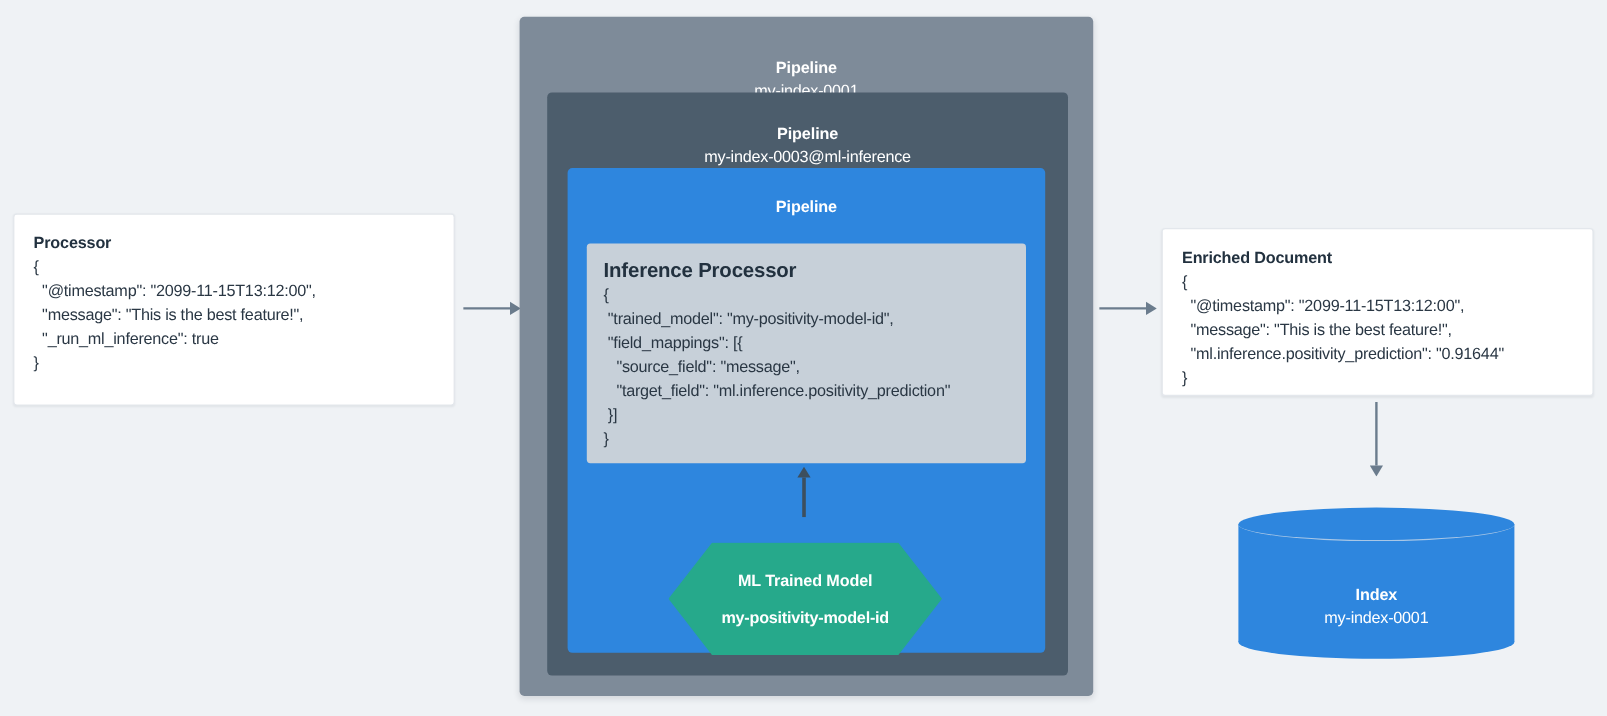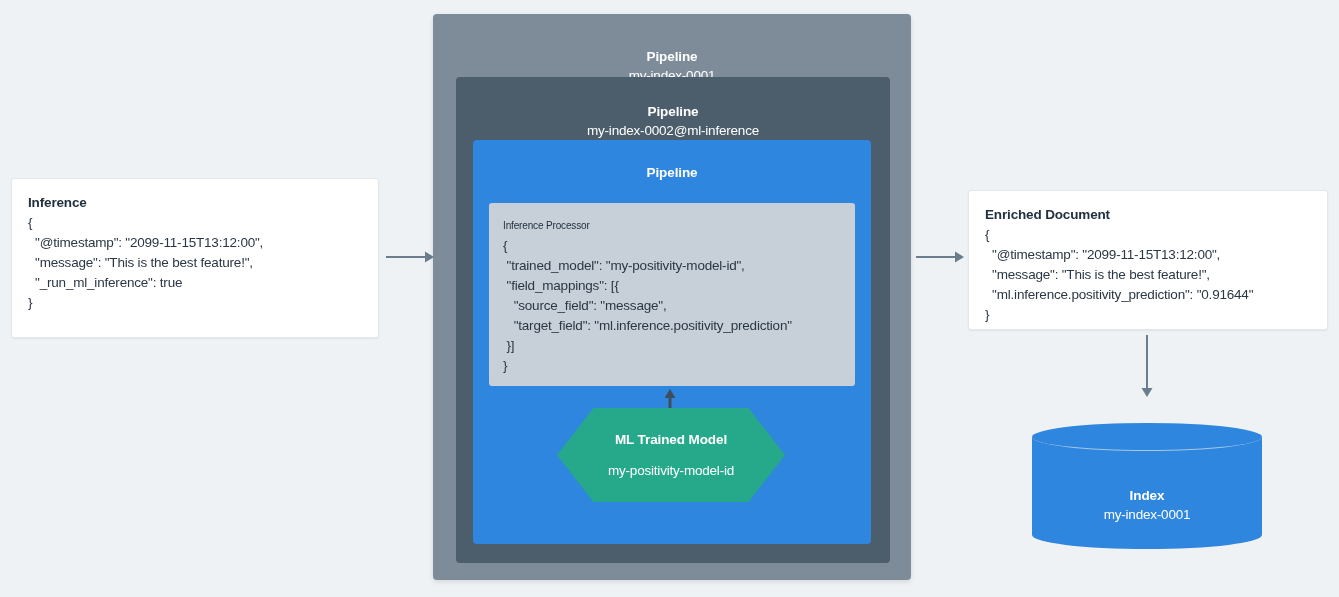--- a/index.html
+++ b/index.html
@@ -92,22 +92,22 @@
 
   
   .proc-card {
     position: absolute;
     background: #c7d0d9;
     border-radius: 3px;
     box-sizing: border-box;
     padding: 12px 14px;
   }
   .proc-title {
-    font-size: 10px;
-    font-weight: normal;
+    font-size: 17px;
+    font-weight: bold;
     color: #22313f;
     line-height: 21px;
     letter-spacing: -0.15px;
   }
   .proc-line {
     font-size: 13.5px;
     color: #2a3744;
     line-height: 20px;
     white-space: pre;
     letter-spacing: -0.2px;
@@ -126,21 +126,21 @@
     text-align: center;
   }
   .hex-title {
     font-size: 13.5px;
     font-weight: bold;
     line-height: 19px;
     letter-spacing: -0.1px;
   }
   .hex-sub {
     font-size: 13.5px;
-    font-weight: normal;
+    font-weight: bold;
     line-height: 20px;
     letter-spacing: -0.2px;
     margin-top: 12px;
   }
 
   
   .cylinder {
     position: absolute;
   }
   .cyl-body {
@@ -198,21 +198,21 @@
     position: absolute;
   }
   .arrow svg { display: block; }
 </style>
 </head>
 <body>
 
 <div id="stage">
 
   <div class="doc-card" style="left:11px; top:178px; width:368px; height:160px;">
-    <div class="doc-title">Inference</div>
+    <div class="doc-title">Processor</div>
     <div class="doc-line">{</div>
     <div class="doc-line">  "@timestamp": "2099-11-15T13:12:00",</div>
     <div class="doc-line">  "message": "This is the best feature!",</div>
     <div class="doc-line">  "_run_ml_inference": true</div>
     <div class="doc-line">}</div>
   </div>
 
   <div class="arrow" style="left:386px; top:250px; width:48px; height:14px;">
     <svg width="48" height="14" viewBox="0 0 48 14">
       <line x1="0" y1="7" x2="39" y2="7" stroke="#6b7c8d" stroke-width="2"></line>
@@ -223,21 +223,21 @@
   <div class="pipe pipe-outer" style="left:433px; top:14px; width:478px; height:566px;">
     <div class="pipe-head" style="top:20px;">
       <span class="ph-kind">Pipeline</span>
       <span class="ph-name">my-index-0001</span>
     </div>
   </div>
 
   <div class="pipe pipe-mid" style="left:456px; top:77px; width:434px; height:486px;">
     <div class="pipe-head" style="top:12px;">
       <span class="ph-kind">Pipeline</span>
-      <span class="ph-name">my-index-0002@ml-inference</span>
+      <span class="ph-name">my-index-0003@ml-inference</span>
     </div>
   </div>
 
   <div class="pipe pipe-inner" style="left:473px; top:140px; width:398px; height:404px;">
     <div class="pipe-head" style="top:10px;">
       <span class="ph-kind">Pipeline</span>
     </div>
   </div>
 
   <div class="proc-card" style="left:489px; top:203px; width:366px; height:183px;">
@@ -251,21 +251,21 @@
     <div class="proc-line">}</div>
   </div>
 
   <div class="arrow" style="left:663px; top:389px; width:14px; height:42px;">
     <svg width="14" height="42" viewBox="0 0 14 42">
       <line x1="7" y1="42" x2="7" y2="9" stroke="#3d4f5e" stroke-width="3"></line>
       <polygon points="1.5,9 7,0 12.5,9" fill="#3d4f5e"></polygon>
     </svg>
   </div>
 
-  <div class="hexagon" style="left:557px; top:408px; width:228px; height:94px;">
+  <div class="hexagon" style="left:557px; top:452px; width:228px; height:94px;">
     <span class="hex-title">ML Trained Model</span>
     <span class="hex-sub">my-positivity-model-id</span>
   </div>
 
   <div class="arrow" style="left:916px; top:250px; width:48px; height:14px;">
     <svg width="48" height="14" viewBox="0 0 48 14">
       <line x1="0" y1="7" x2="39" y2="7" stroke="#6b7c8d" stroke-width="2"></line>
       <polygon points="39,1.5 48,7 39,12.5" fill="#6b7c8d"></polygon>
     </svg>
   </div>

